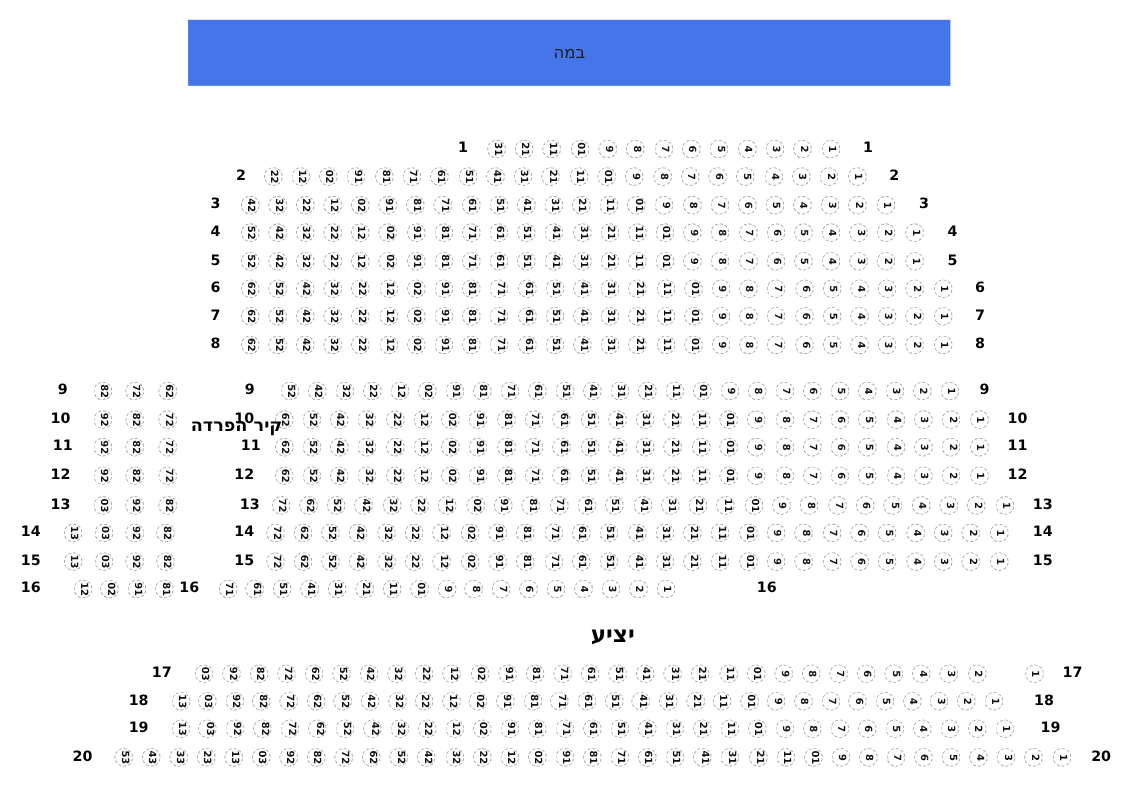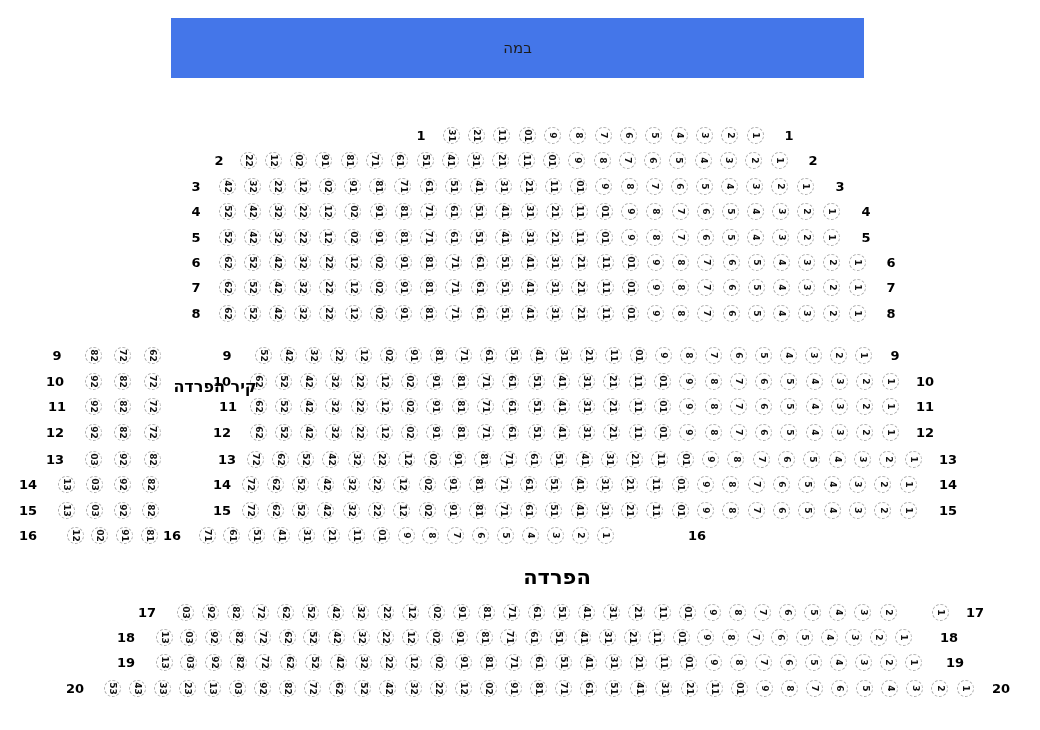--- a/index.html
+++ b/index.html
@@ -1691,15 +1691,15 @@
       </div>
       <div class="seat" style="left: 931.412px; top: 679.5px;">
         <span>2</span>
       </div>
       <div class="seat" style="left: 956.5px; top: 679.5px;">
         <span>1</span>
       </div>
       <span class="rowlabel" style="left: 75px; top: 688px;">20</span>
       <span class="rowlabel" style="left: 1001px; top: 688px;">20</span>
       <span class="maptext" style="left: 215px; top: 386px; font-size: 16px;">קיר הפרדה</span>
-      <span class="maptext" style="left: 557px; top: 577px; font-size: 21px;">הפרדה</span>
+      <span class="maptext" style="left: 557px; top: 577px; font-size: 21px;">יציע</span>
     </div>
 </div>
 
 </body></html>

